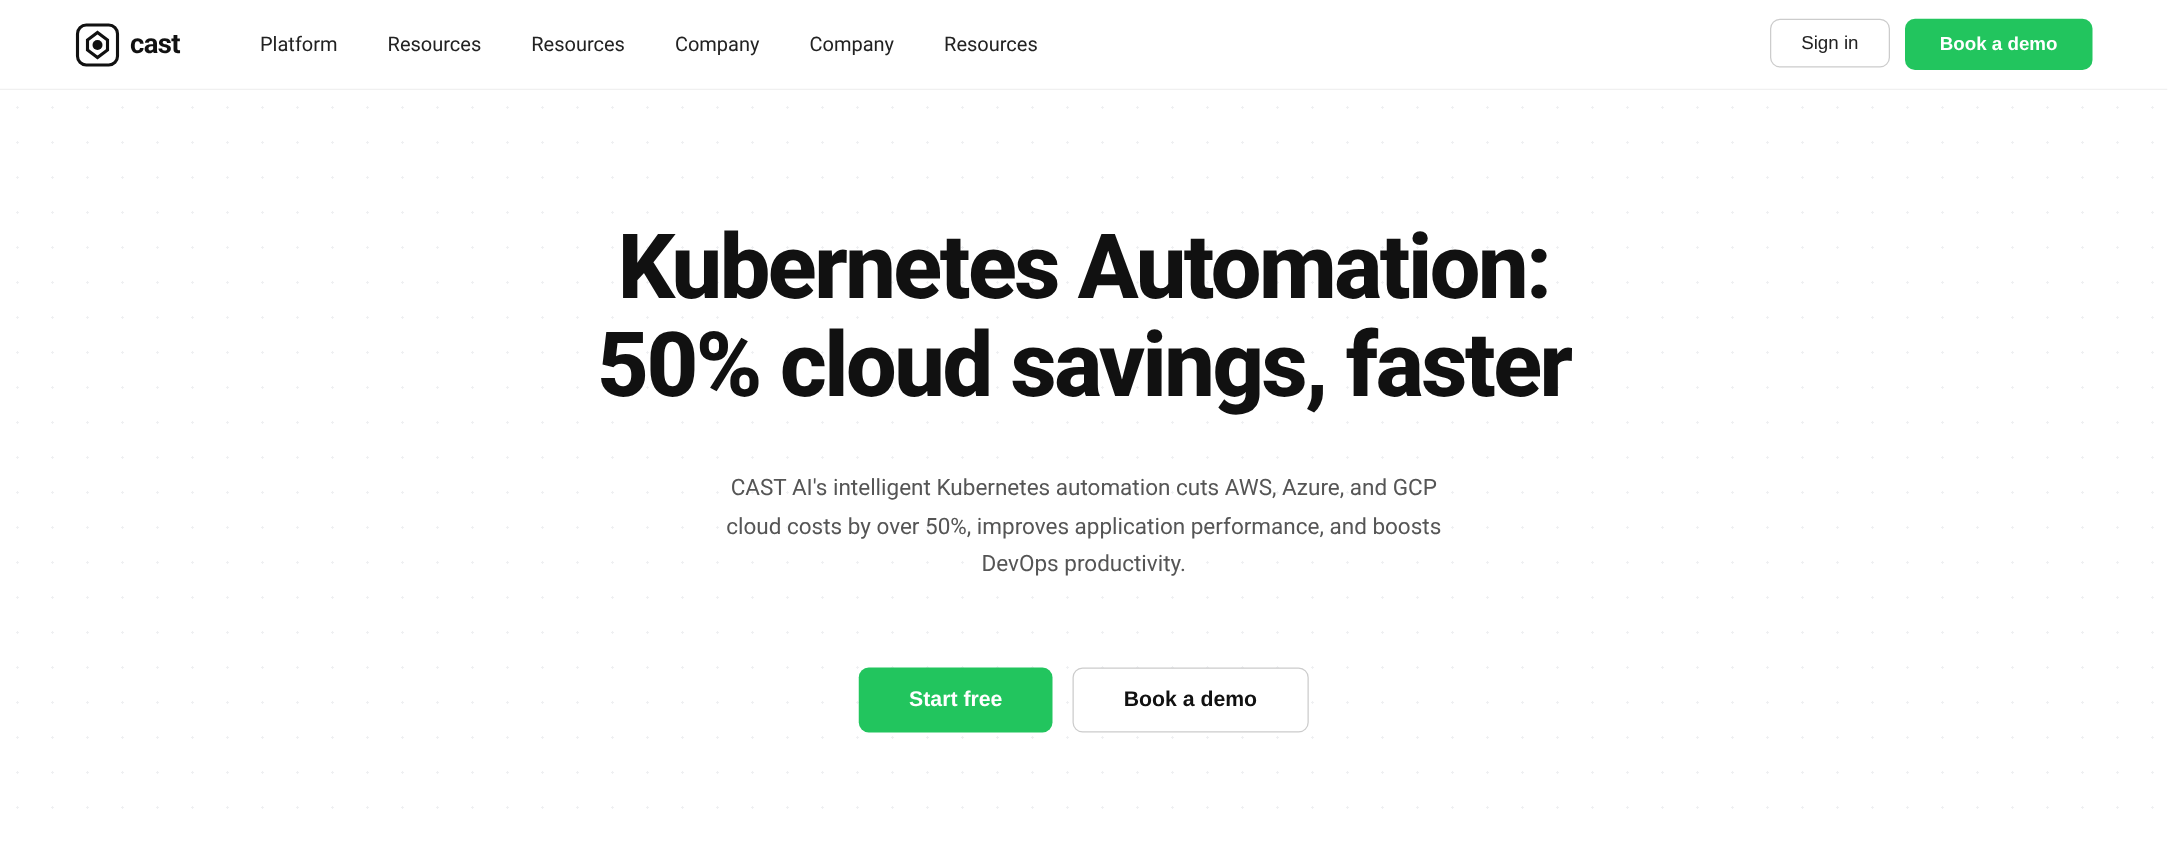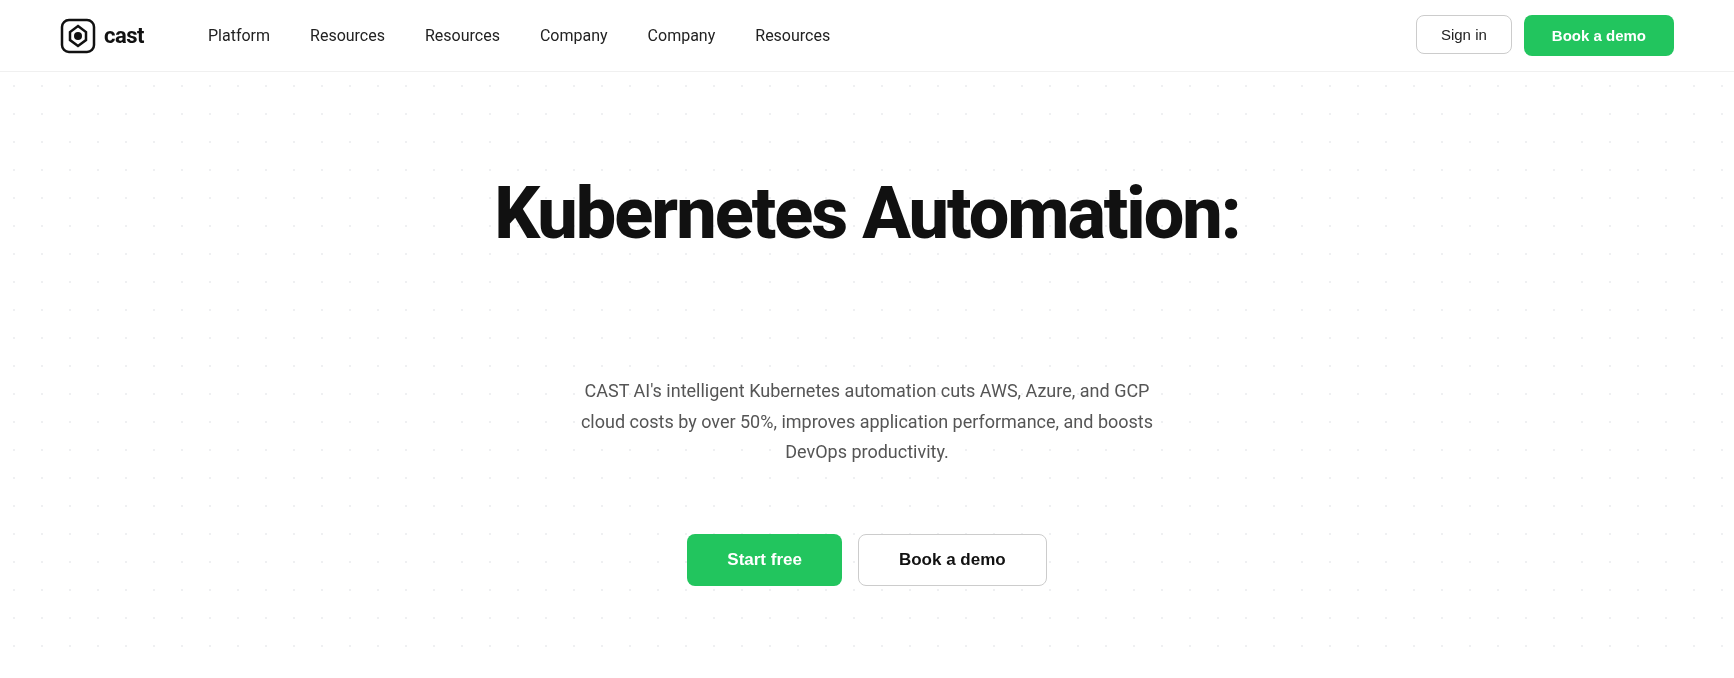--- a/index.html
+++ b/index.html
@@ -206,21 +206,21 @@
   <div class="navbar-right">
     <button class="btn-signin">Sign in</button>
     <button class="btn-book-demo-nav">Book a demo</button>
   </div>
 </nav>
 
 <section class="hero">
   <div class="hero-content">
     <h1 class="hero-title">
       <span>Kubernetes Automation:</span><br>
-      <br>
+      <span>50% cloud savings, faster</span><br>
     </h1>
     <p class="hero-subtitle">CAST AI's intelligent Kubernetes automation cuts AWS, Azure, and GCP cloud costs by over 50%, improves application performance, and boosts DevOps productivity.</p>
     <div class="hero-buttons">
       <button class="btn-start-free">Start free</button>
       <button class="btn-book-demo-hero">Book a demo</button>
     </div>
   </div>
 </section>
 
 </body></html>

